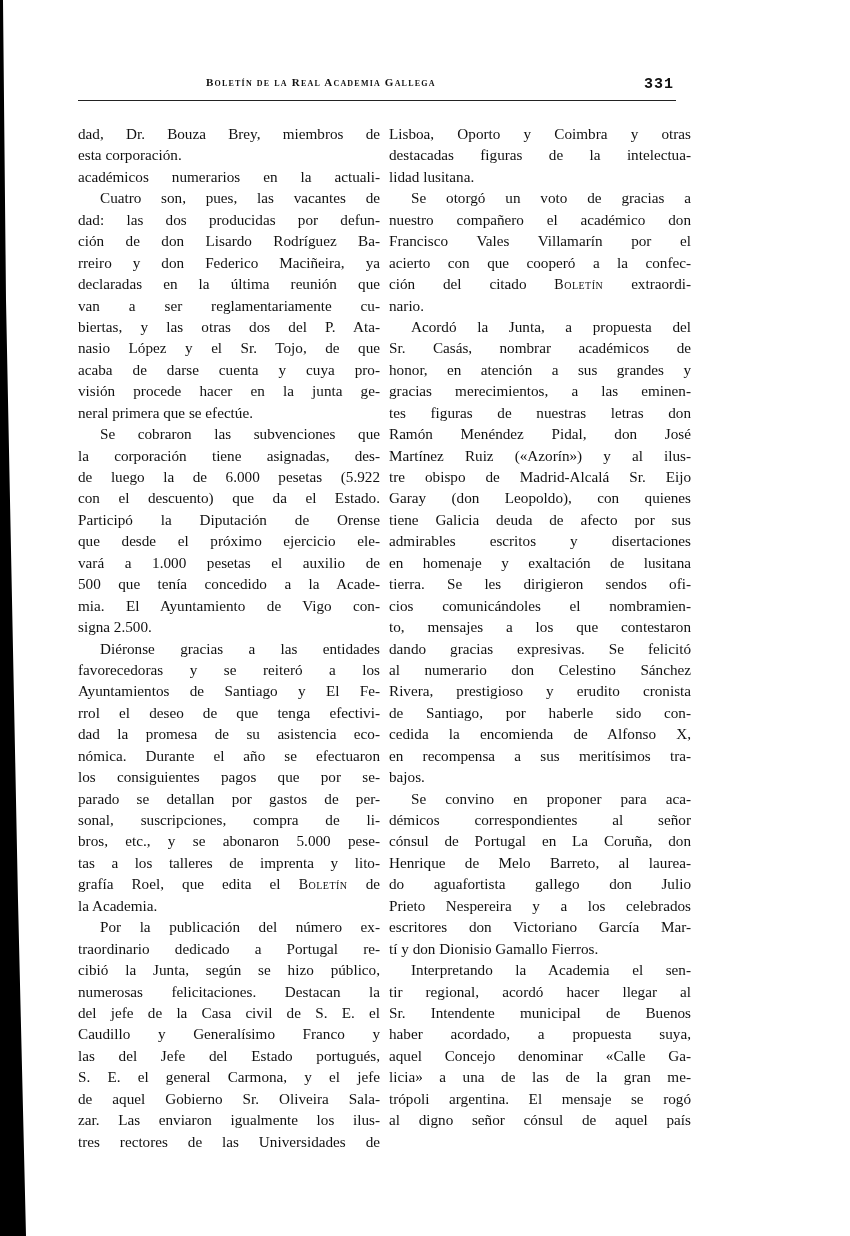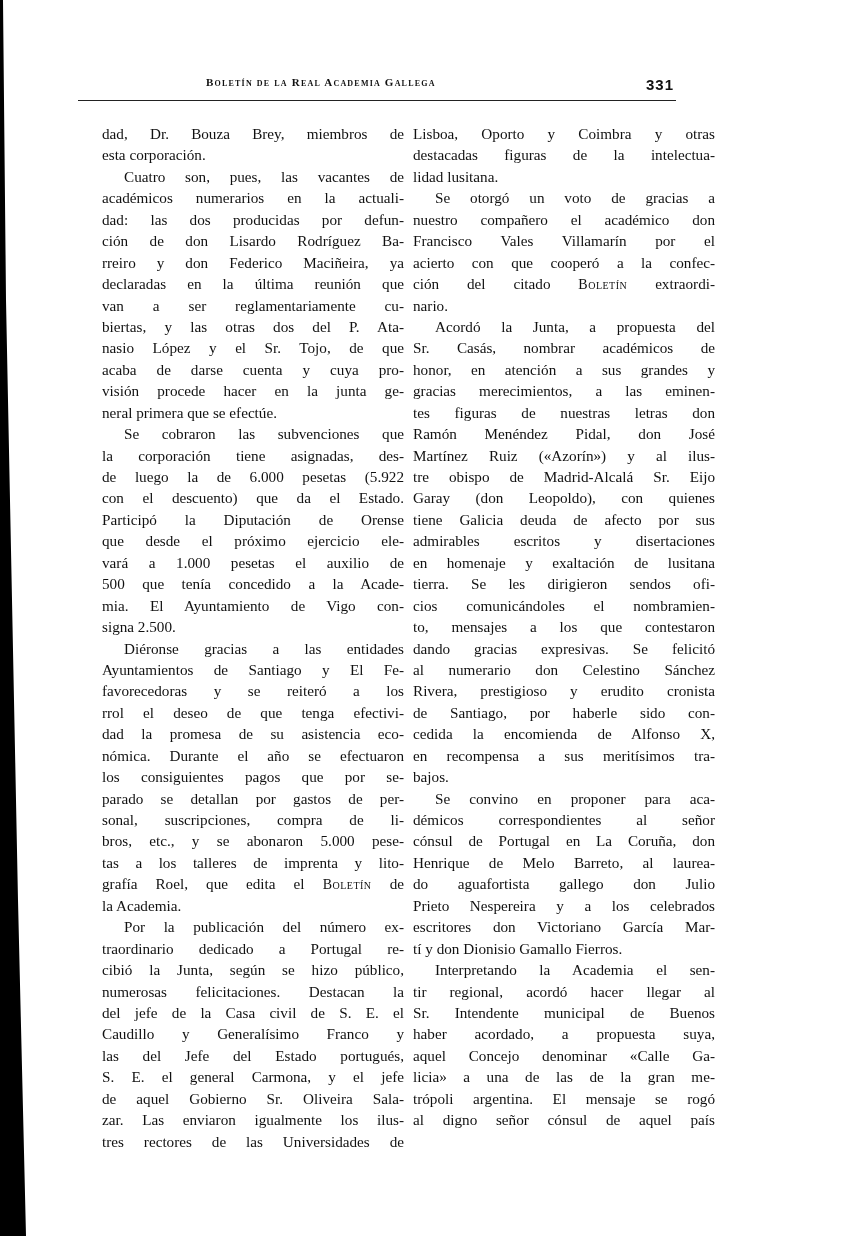--- a/index.html
+++ b/index.html
@@ -16,28 +16,28 @@
       border-bottom: 1.5px solid #222;
     }
     .running-title {
       position: absolute; left: 128px; top: 0;
       font-family: "Liberation Serif", serif;
       font-size: 11px; letter-spacing: 1.2px; font-variant: small-caps;
       font-weight: bold; white-space: nowrap;
     }
     .page-number {
       position: absolute; right: 2px; top: 0;
-      font-family: Liberation Sans, sans-serif;
+      font-family: Liberation Mono, monospace;
       font-size: 15px; font-weight: bold; letter-spacing: 1px; text-align: center;
     }
     .column {
       position: absolute; top: 123px; width: 302px;
       font-family: "Liberation Serif", serif;
       font-size: 15.2px; line-height: 21.45px;
-      text-align: justify; hyphens: manual; margin-left: 24px;
+      text-align: justify; hyphens: manual;
     }
     .col-left { left: 78px; }
     .col-right { left: 389px; }
     .line {
       display: block; white-space: nowrap; text-align: justify;
       text-align-last: justify; height: 21.45px; overflow: hidden;
     }
     .line.last { text-align-last: left; }
     .line.indent { padding-left: 22px; }
     .sc { font-variant: small-caps; font-size: 14px; letter-spacing: 0.5px; }
@@ -50,22 +50,22 @@
 </svg>
 
 <div class="running-head">
   <span class="running-title">Boletín de la Real Academia Gallega</span>
   <span class="page-number">331</span>
 </div>
 
 <div class="column col-left" id="col-left">
     <span class="line">dad, Dr. Bouza Brey, miembros de</span>
     <span class="line last">esta corporación.</span>
+    <span class="line">académicos numerarios en la actuali-</span>
     <span class="line indent">Cuatro son, pues, las vacantes de</span>
-    <span class="line">académicos numerarios en la actuali-</span>
     <span class="line">dad: las dos producidas por defun-</span>
     <span class="line">ción de don Lisardo Rodríguez Ba-</span>
     <span class="line">rreiro y don Federico Maciñeira, ya</span>
     <span class="line">declaradas en la última reunión que</span>
     <span class="line">van a ser reglamentariamente cu-</span>
     <span class="line">biertas, y las otras dos del P. Ata-</span>
     <span class="line">nasio López y el Sr. Tojo, de que</span>
     <span class="line">acaba de darse cuenta y cuya pro-</span>
     <span class="line">visión procede hacer en la junta ge-</span>
     <span class="line last">neral primera que se efectúe.</span>
@@ -73,22 +73,22 @@
     <span class="line">la corporación tiene asignadas, des-</span>
     <span class="line">de luego la de 6.000 pesetas (5.922</span>
     <span class="line">con el descuento) que da el Estado.</span>
     <span class="line">Participó la Diputación de Orense</span>
     <span class="line">que desde el próximo ejercicio ele-</span>
     <span class="line">vará a 1.000 pesetas el auxilio de</span>
     <span class="line">500 que tenía concedido a la Acade-</span>
     <span class="line">mia. El Ayuntamiento de Vigo con-</span>
     <span class="line last">signa 2.500.</span>
     <span class="line indent">Diéronse gracias a las entidades</span>
+    <span class="line">favorecedoras y se reiteró a los</span>
     <span class="line">Ayuntamientos de Santiago y El Fe-</span>
-    <span class="line">favorecedoras y se reiteró a los</span>
     <span class="line">rrol el deseo de que tenga efectivi-</span>
     <span class="line">dad la promesa de su asistencia eco-</span>
     <span class="line">nómica. Durante el año se efectuaron</span>
     <span class="line">los consiguientes pagos que por se-</span>
     <span class="line">parado se detallan por gastos de per-</span>
     <span class="line">sonal, suscripciones, compra de li-</span>
     <span class="line">bros, etc., y se abonaron 5.000 pese-</span>
     <span class="line">tas a los talleres de imprenta y lito-</span>
     <span class="line">grafía Roel, que edita el <span class="sc">Boletín</span> de</span>
     <span class="line last">la Academia.</span>

